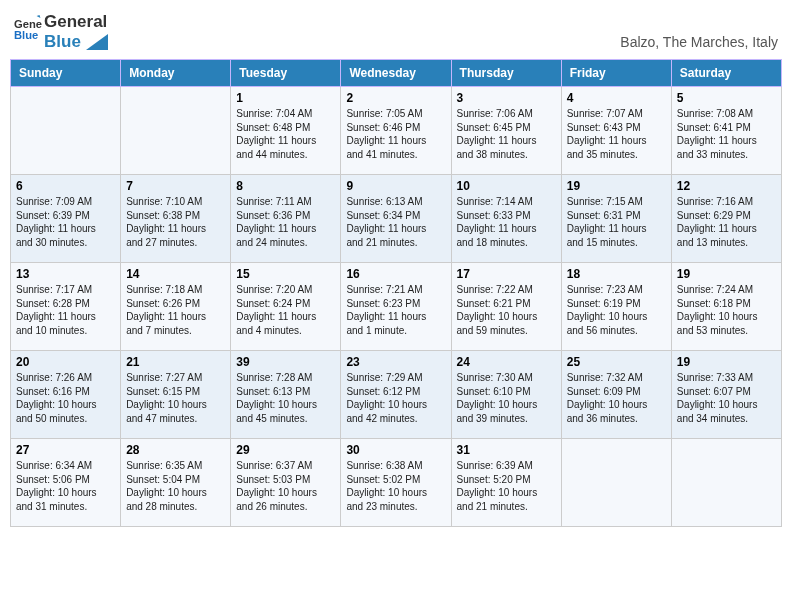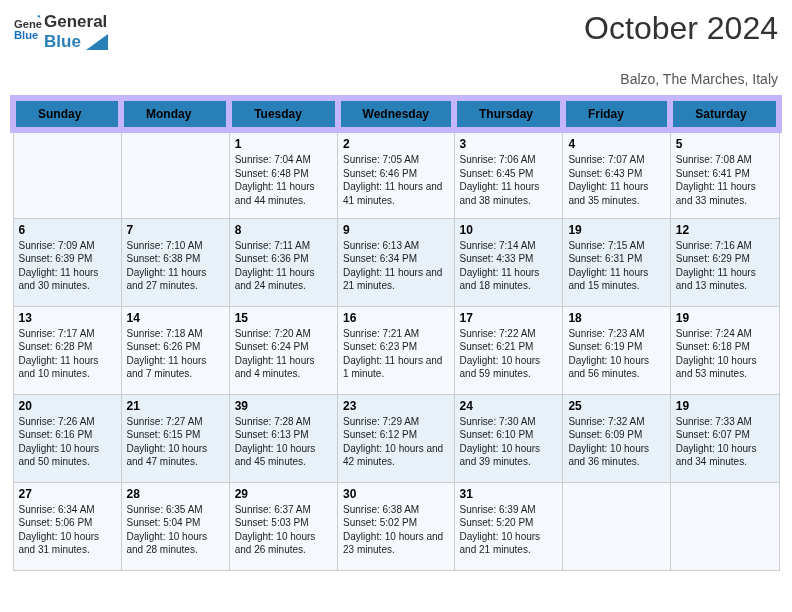--- a/index.html
+++ b/index.html
@@ -39,26 +39,26 @@
       color: #555;
       margin-top: 24px;
     }
     table {
       width: 100%;
       border-collapse: collapse;
       font-size: 11px;
     }
     thead tr th {
       background-color: #2980b9;
-      color: #000000;
+      color: #ffffff;
       text-align: left;
-      padding: 6px 22px;
+      padding: 6px 8px;
       font-size: 12px;
       font-weight: bold;
-      border: 6px solid #c4b5fd;
+      border: 1px solid #c4b5fd;
     }
     tbody tr td {
       border: 1px solid #ccc;
       vertical-align: top;
       padding: 4px 5px;
       width: 14.28%;
       min-height: 80px;
       height: 88px;
     }
     tbody tr:nth-child(odd) td {
@@ -97,21 +97,20 @@
     <div style="display:flex;flex-direction:column;line-height:1.15;margin-top:2px;">
       <span style="font-size:17px;font-weight:bold;color:#333;font-family:Arial;">General</span>
       <span style="font-size:17px;font-weight:bold;color:#2980b9;font-family:Arial;">Blue
         <svg style="display:inline;vertical-align:middle;" width="22" height="16" viewBox="0 0 22 16">
           <polygon points="0,16 22,0 22,16" fill="#2980b9"></polygon>
         </svg>
       </span>
     </div>
   </div>
   <div class="title-block">
-    <div class="month-title">October 2024</div>
     <div class="location">Balzo, The Marches, Italy</div>
   </div>
 </div>
 
 <table>
   <thead>
     <tr id="header-row">
         <th>Sunday</th>
         <th>Monday</th>
         <th>Tuesday</th>
@@ -177,21 +176,21 @@
         </td>
         <td>
           <span class="day-num">9</span>
           <div class="day-info">Sunrise: 6:13 AM
 Sunset: 6:34 PM
 Daylight: 11 hours and 21 minutes.</div>
         </td>
         <td>
           <span class="day-num">10</span>
           <div class="day-info">Sunrise: 7:14 AM
-Sunset: 4:33 PM
+Sunset: 6:33 PM
 Daylight: 11 hours and 18 minutes.</div>
         </td>
         <td>
           <span class="day-num">19</span>
           <div class="day-info">Sunrise: 7:15 AM
 Sunset: 6:31 PM
 Daylight: 11 hours and 15 minutes.</div>
         </td>
         <td>
           <span class="day-num">12</span>

